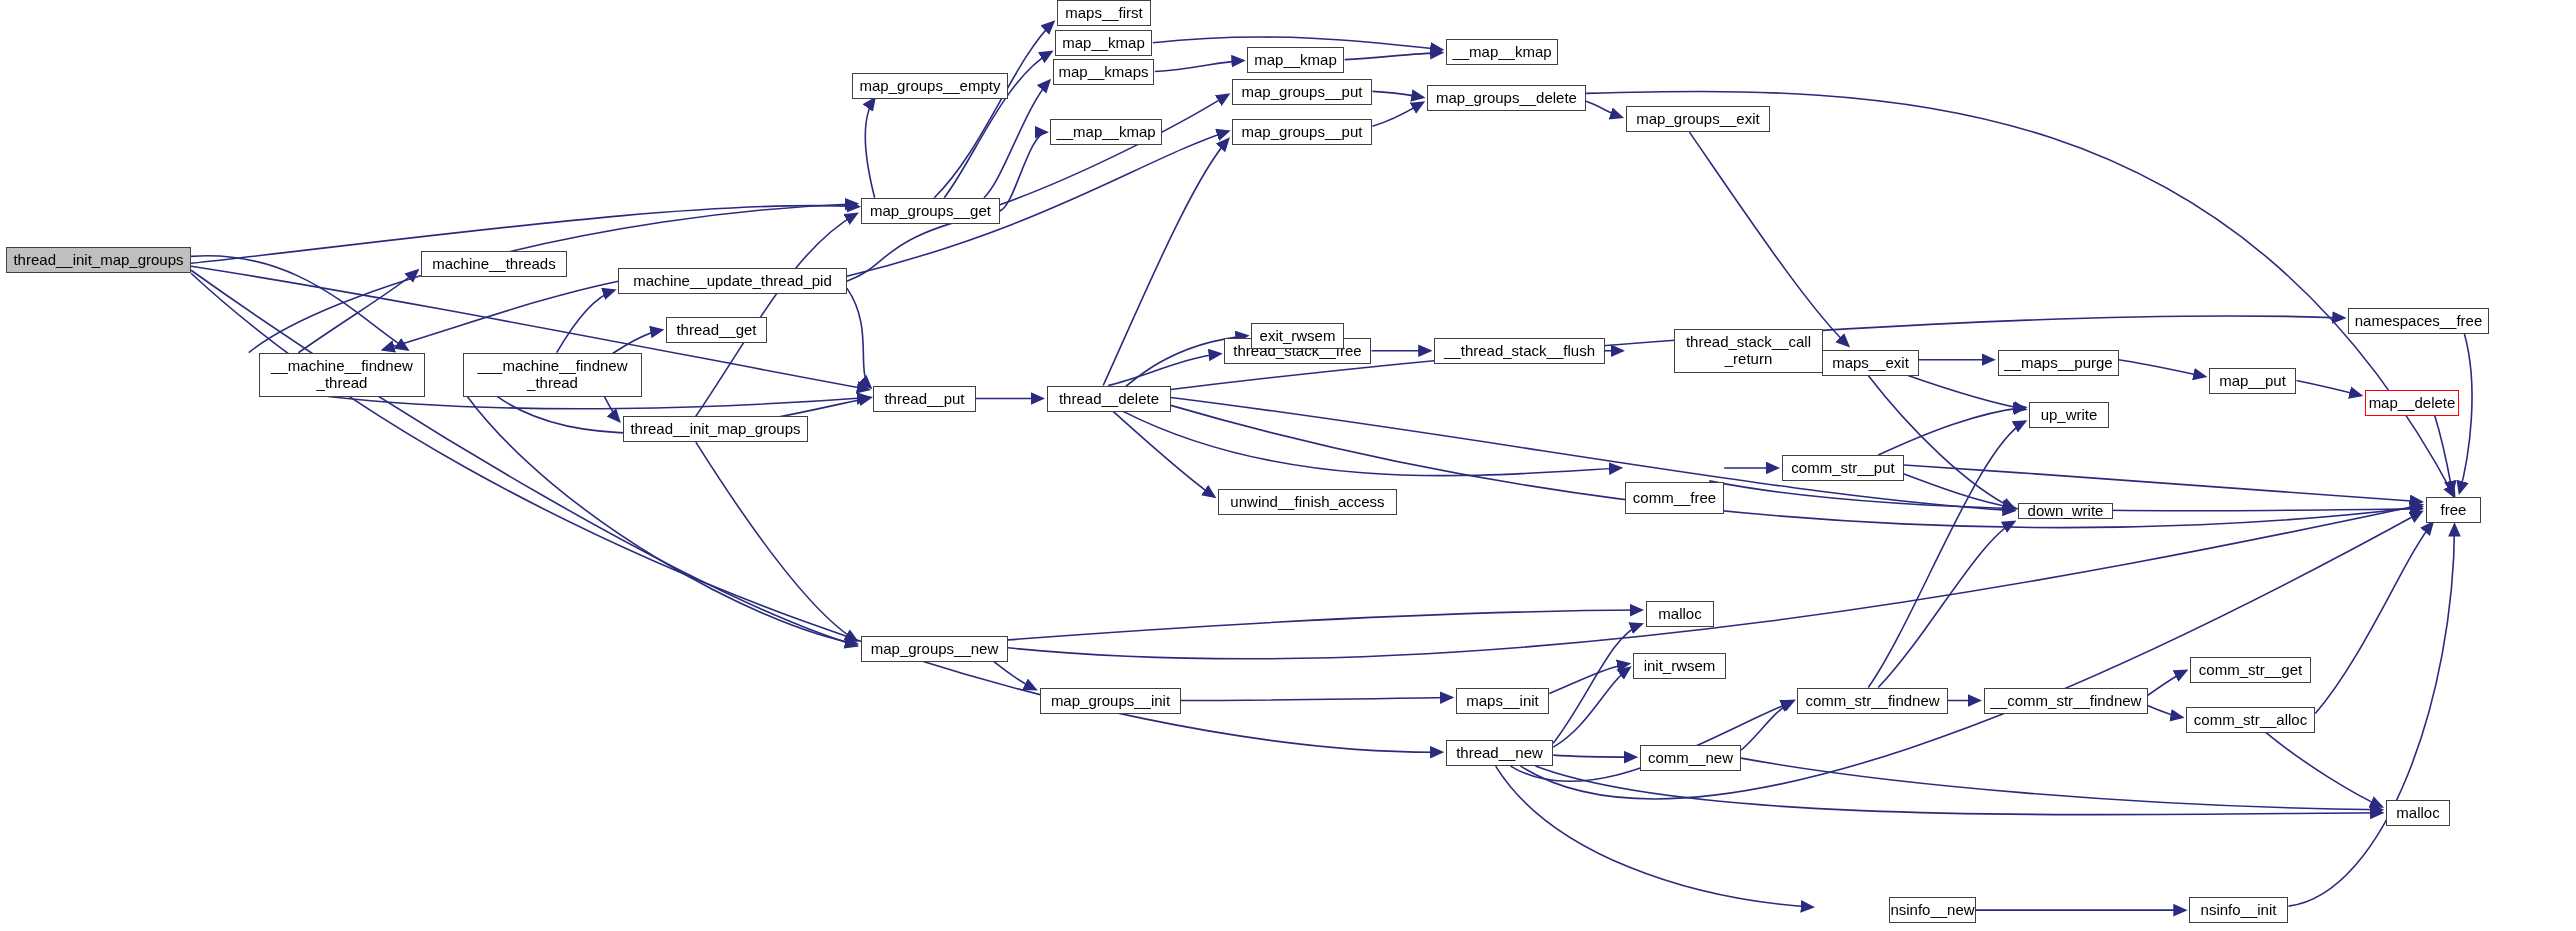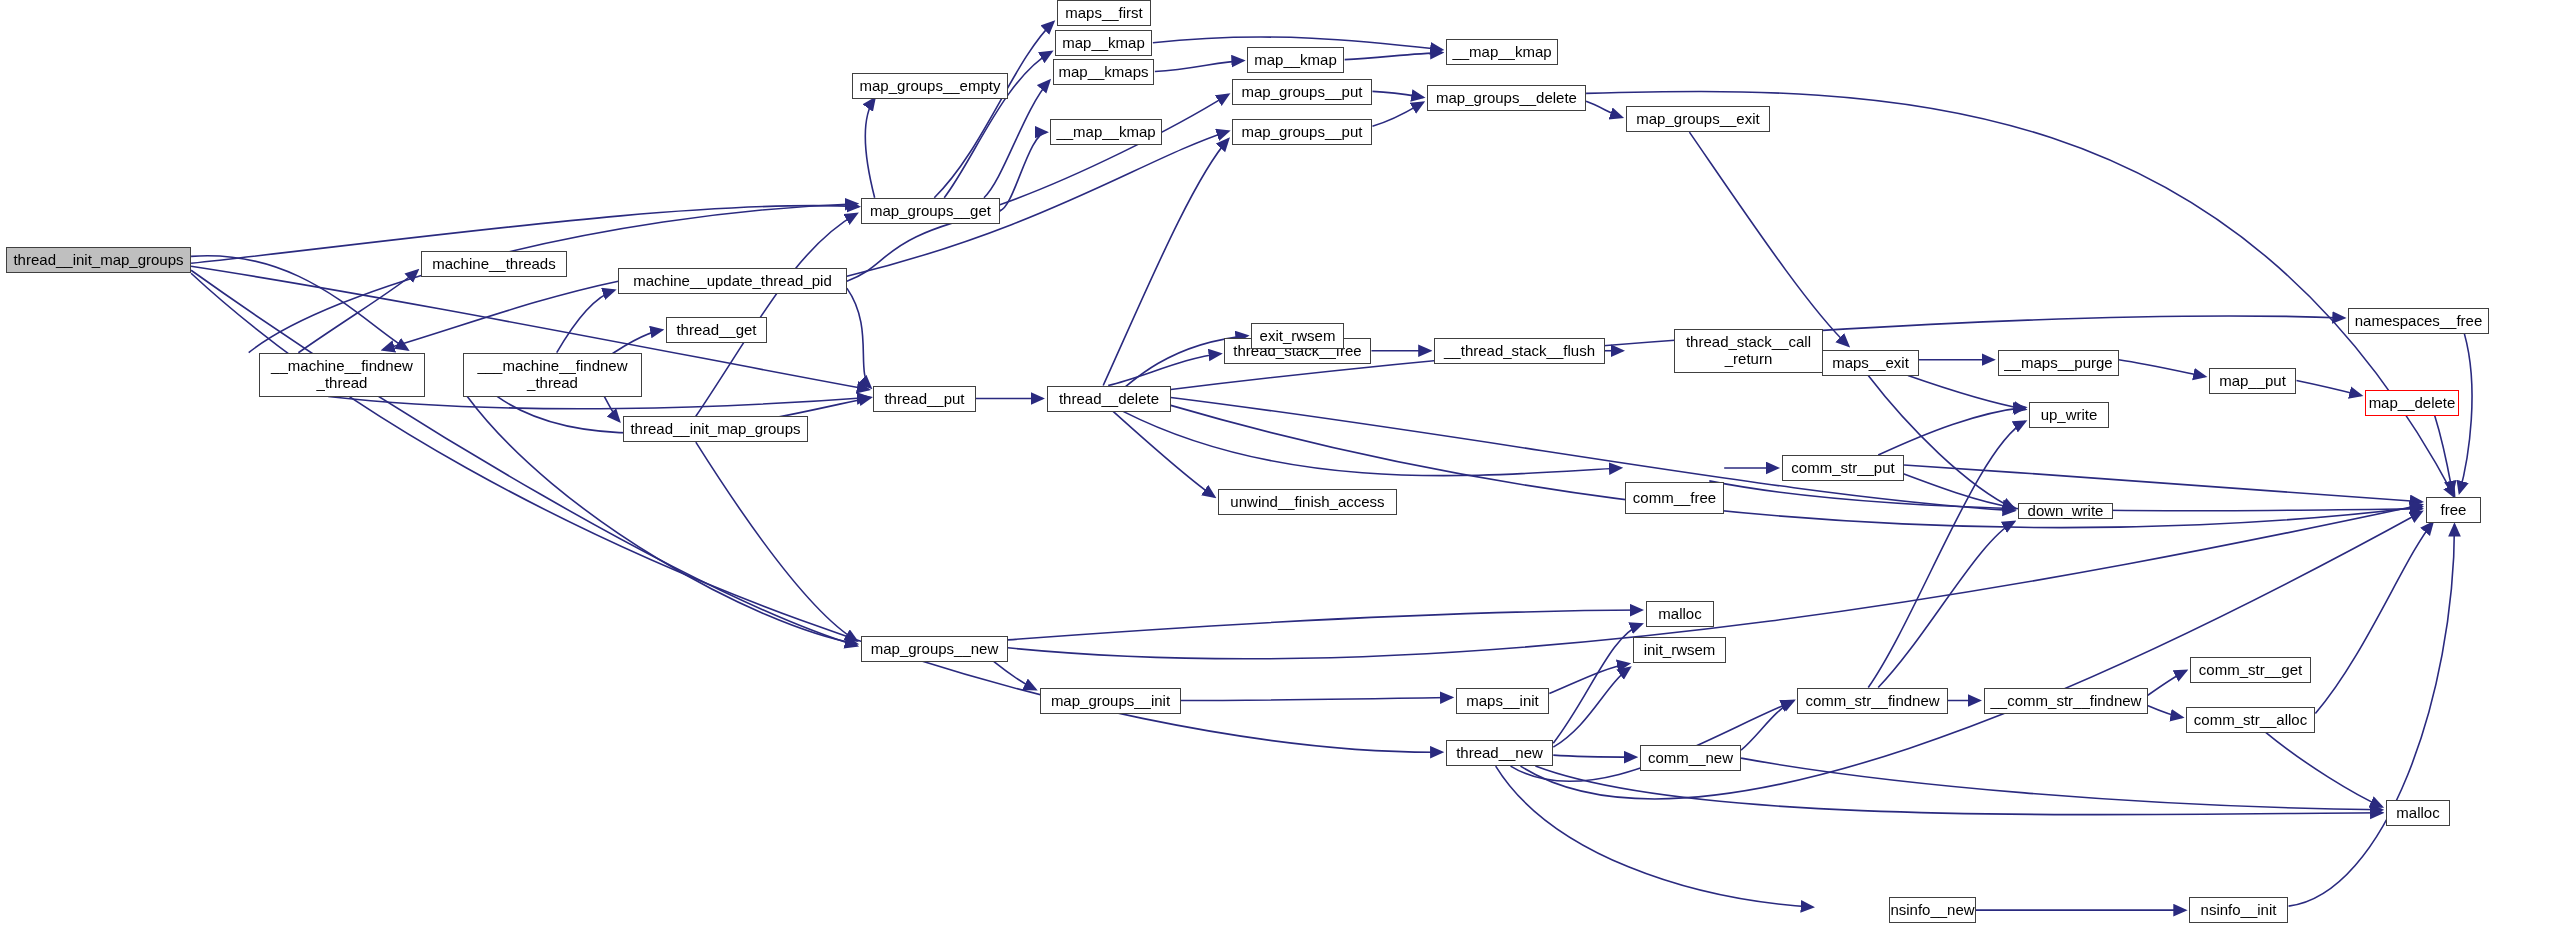--- a/index.html
+++ b/index.html
@@ -168,21 +168,21 @@
       <div class="node" style="left: 2348px; top: 308px; width: 141px; height: 26px;">namespaces__free</div>
       <div class="node" style="left: 2029px; top: 402px; width: 80px; height: 26px;">up_write</div>
       <div class="node" style="left: 2018px; top: 503px; width: 95px; height: 16px;">down_write</div>
       <div class="node" style="left: 1625px; top: 455px; width: 99px; height: 32px; margin-top: 27px;">comm__free</div>
       <div class="node" style="left: 1782px; top: 455px; width: 122px; height: 26px;">comm_str__put</div>
       <div class="node" style="left: 2426px; top: 497px; width: 55px; height: 26px;">free</div>
       <div class="node" style="left: 861px; top: 636px; width: 147px; height: 26px;">map_groups__new</div>
       <div class="node" style="left: 1040px; top: 688px; width: 141px; height: 26px;">map_groups__init</div>
       <div class="node" style="left: 1456px; top: 688px; width: 93px; height: 26px;">maps__init</div>
       <div class="node" style="left: 1646px; top: 601px; width: 68px; height: 26px;">malloc</div>
-      <div class="node" style="left: 1633px; top: 637px; width: 93px; height: 26px;">init_rwsem</div>
+      <div class="node" style="left: 1633px; top: 653px; width: 93px; height: 26px;">init_rwsem</div>
       <div class="node" style="left: 1446px; top: 740px; width: 107px; height: 26px;">thread__new</div>
       <div class="node" style="left: 1640px; top: 745px; width: 101px; height: 26px;">comm__new</div>
       <div class="node" style="left: 1797px; top: 688px; width: 151px; height: 26px;">comm_str__findnew</div>
       <div class="node" style="left: 1984px; top: 688px; width: 164px; height: 26px;">__comm_str__findnew</div>
       <div class="node" style="left: 2190px; top: 657px; width: 121px; height: 26px;">comm_str__get</div>
       <div class="node" style="left: 2186px; top: 707px; width: 129px; height: 26px;">comm_str__alloc</div>
       <div class="node" style="left: 2386px; top: 800px; width: 64px; height: 26px;">malloc</div>
       <div class="node" style="left: 1889px; top: 897px; width: 87px; height: 26px;">nsinfo__new</div>
       <div class="node" style="left: 2189px; top: 897px; width: 99px; height: 26px;">nsinfo__init</div>
     </div>

